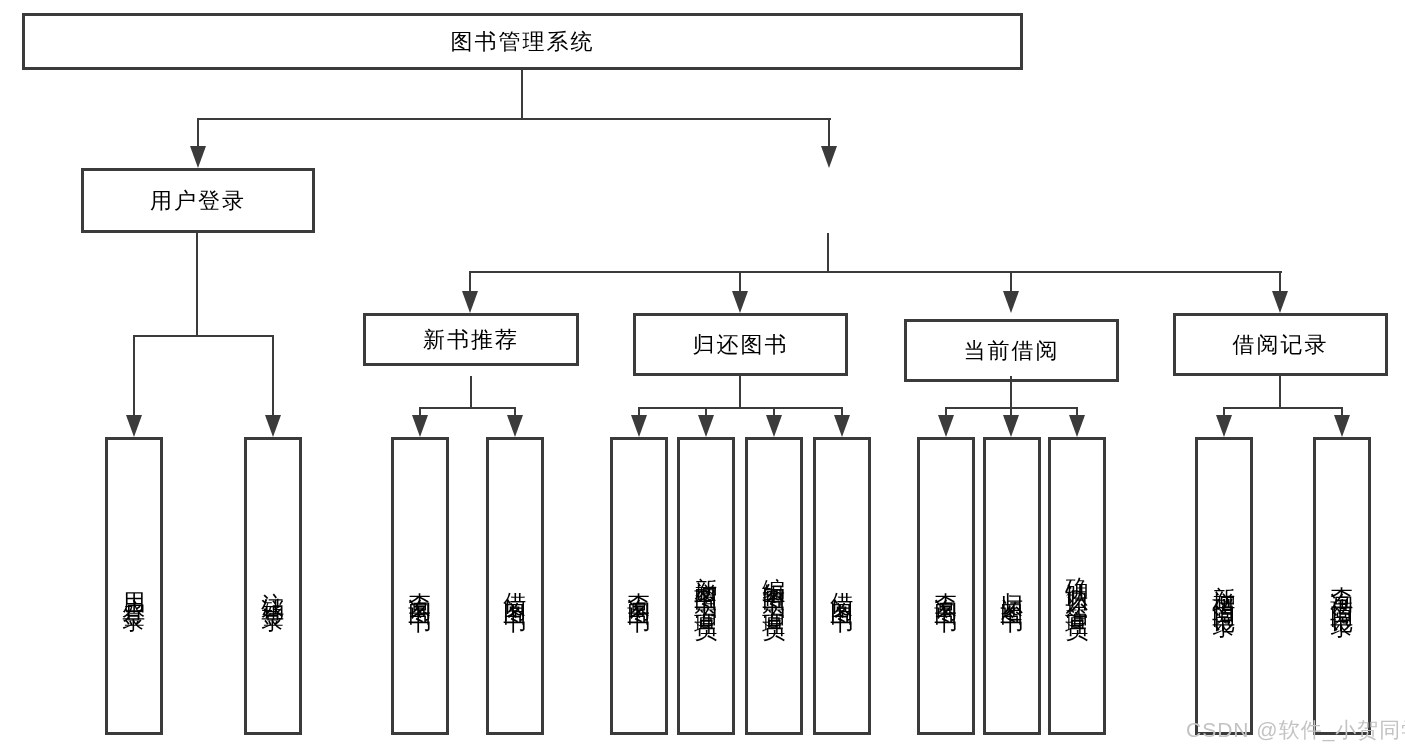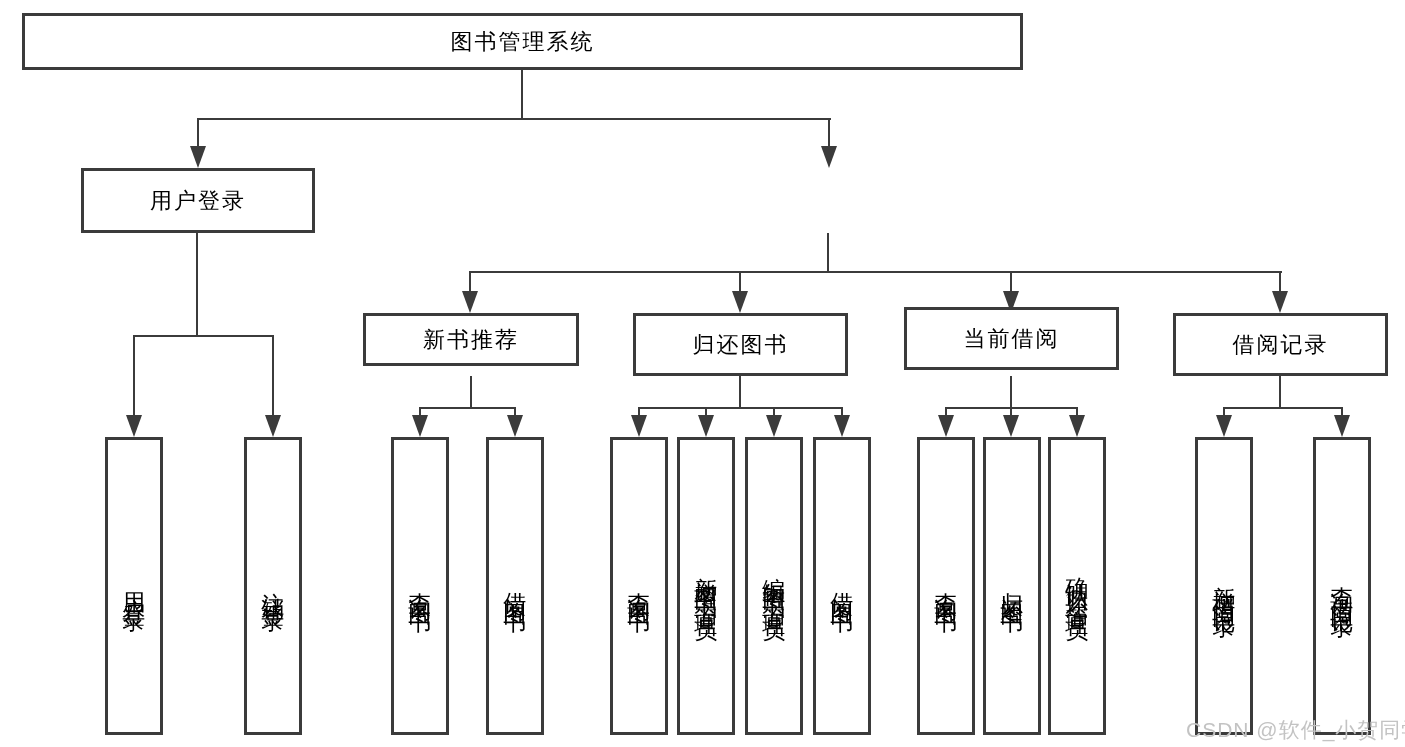--- a/index.html
+++ b/index.html
@@ -66,21 +66,21 @@
   <div class="ah" style="left:1003px;top:291px"></div>
   <div class="vl" style="left:1279px;top:271px;height:22px"></div>
   <div class="ah" style="left:1272px;top:291px"></div>
 
   <div class="box h" style="left:363px;top:313px;width:216px;height:53px">
     <span>新书推荐</span>
   </div>
   <div class="box h" style="left:633px;top:313px;width:215px;height:63px">
     <span>归还图书</span>
   </div>
-  <div class="box h" style="left:904px;top:307px;width:215px;height:63px">
+  <div class="box h" style="left:904px;top:319px;width:215px;height:63px">
     <span>当前借阅</span>
   </div>
   <div class="box h" style="left:1173px;top:313px;width:215px;height:63px">
     <span>借阅记录</span>
   </div>
 
   <div class="vl" style="left:470px;top:376px;height:33px"></div>
   <div class="hl" style="left:419px;top:407px;width:97px"></div>
   <div class="vl" style="left:419px;top:407px;height:10px"></div>
   <div class="ah" style="left:412px;top:415px"></div>

